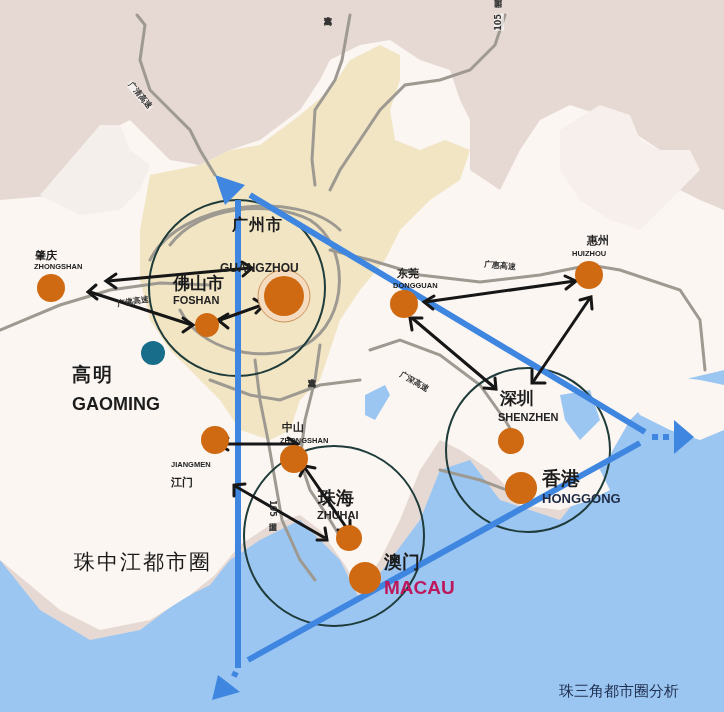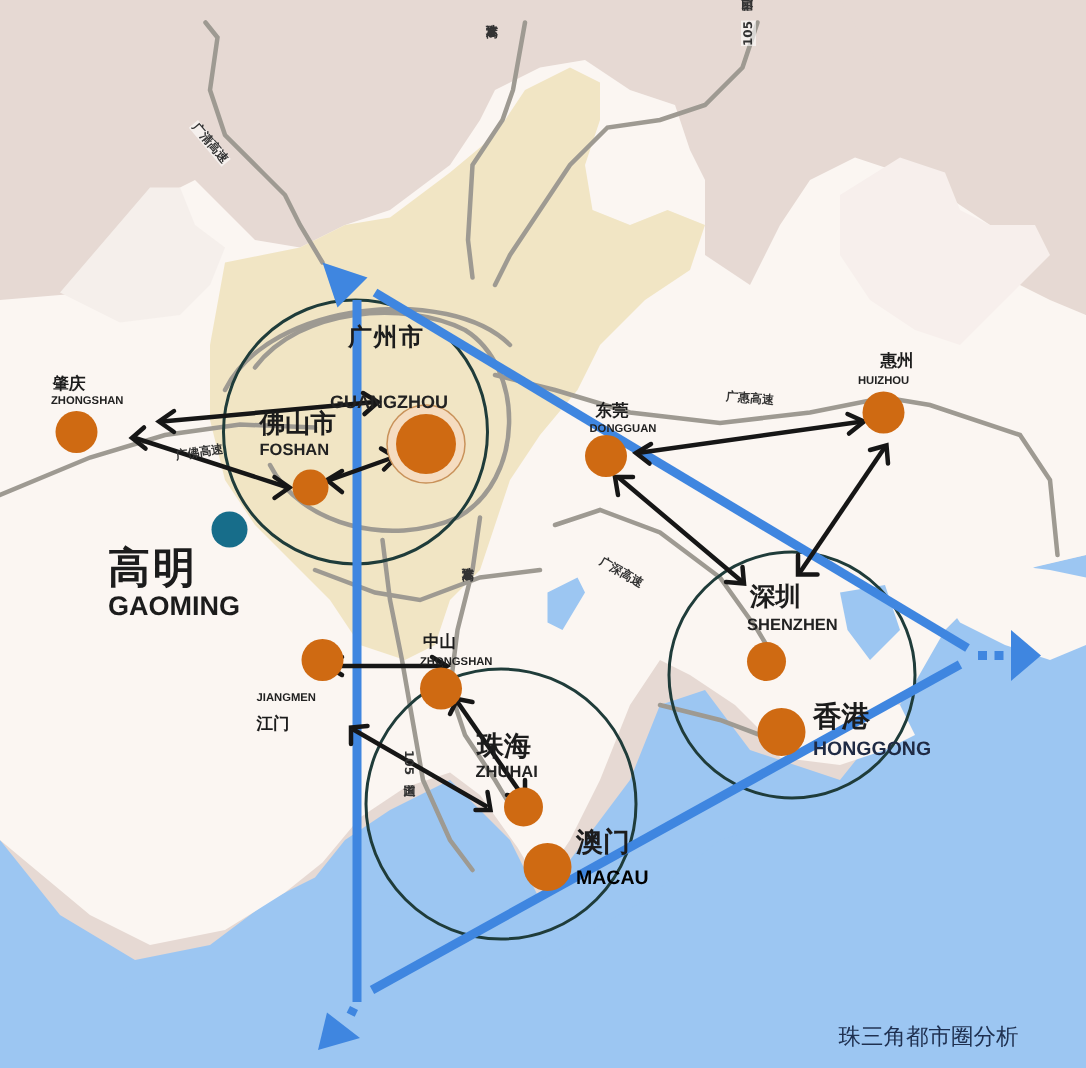--- a/index.html
+++ b/index.html
@@ -8,21 +8,21 @@
   .lbl { position: absolute; white-space: nowrap; color: #1c1c1c; line-height: 1; }
   .cn-big { font-size: 16px; font-weight: bold; letter-spacing: 1px; }
   .cn-mid { font-size: 17px; font-weight: bold; }
   .cn-sm { font-size: 11px; font-weight: bold; }
   .en-mid { font-size: 11px; font-weight: bold; font-family: "Liberation Sans", sans-serif; color: #222; }
   .en-sm { font-size: 7.5px; font-weight: bold; font-family: "Liberation Sans", sans-serif; color: #222; }
   .region { font-size: 21px; font-weight: normal; letter-spacing: 2px; color: #1a1a1a; }
   .road { font-size: 8px; font-weight: bold; color: #333; background: rgba(255,255,255,0.6); padding: 0 1px; }
   .road-v { writing-mode: vertical-rl; }
   .caption { font-family: "DejaVu Serif", serif; font-size: 15px; color: #1f3050; }
-  .gaoming-cn { font-size: 28px; font-weight: bold; letter-spacing: 2px; }
+  .gaoming-cn { font-size: 19px; font-weight: bold; letter-spacing: 2px; }
   .gaoming-en { font-size: 18px; font-weight: bold; font-family: "Liberation Sans", sans-serif; }
 </style>
 </head>
 <body>
 
 <div id="stage">
   <svg width="724" height="712" viewBox="0 0 724 712">
 
     <path d="M0,712 L0,560 L40,610 L90,640 L140,630 L180,600 L210,585 L230,560 L260,540 L300,520 L340,560 L360,600 L390,560 L420,520 L440,470 L470,460 L500,500 L560,520 L600,470 L620,430 L650,400 L680,380 L724,370 L724,712 Z" fill="#9cc6f2"></path>
     <path d="M0,650 L40,620 L80,660 L140,640 L200,610 L230,600 L300,610 L360,640 L430,600 L480,560 L560,540 L620,480 L680,420 L724,400 L724,712 L0,712 Z" fill="#9cc6f2"></path>
@@ -114,20 +114,21 @@
       <circle cx="589" cy="275" r="14" fill="#cf6a12"></circle>
       <circle cx="511" cy="441" r="13" fill="#cf6a12"></circle>
       <circle cx="521" cy="488" r="16" fill="#cf6a12"></circle>
       <circle cx="215" cy="440" r="14" fill="#cf6a12"></circle>
       <circle cx="294" cy="459" r="14" fill="#cf6a12"></circle>
       <circle cx="349" cy="538" r="13" fill="#cf6a12"></circle>
       <circle cx="365" cy="578" r="16" fill="#cf6a12"></circle>
     </g>
   </svg>
 
+  <div class="lbl region" style="left:74px;top:552px;">珠中江都市圈</div>
 
   <div class="lbl cn-big" style="left:232px;top:217px;">广州市</div>
   <div class="lbl en-mid" style="left:220px;top:242px;font-size:12px;margin-top:20px;">GUANGZHOU</div>
 
   <div class="lbl cn-mid" style="left:173px;top:275px;">佛山市</div>
   <div class="lbl en-mid" style="left:173px;top:295px;">FOSHAN</div>
 
   <div class="lbl cn-sm" style="left:35px;top:250px;">肇庆</div>
   <div class="lbl en-sm" style="left:34px;top:263px;">ZHONGSHAN</div>
 
@@ -149,21 +150,21 @@
   <div class="lbl cn-sm" style="left:171px;top:446px;margin-top:31px;">江门</div>
   <div class="lbl en-sm" style="left:171px;top:461px;text-align:right;">JIANGMEN</div>
 
   <div class="lbl cn-sm" style="left:282px;top:422px;">中山</div>
   <div class="lbl en-sm" style="left:280px;top:437px;">ZHONGSHAN</div>
 
   <div class="lbl cn-mid" style="left:318px;top:489px;font-size:18px;text-align:right;">珠海</div>
   <div class="lbl en-mid" style="left:317px;top:510px;">ZHUHAI</div>
 
   <div class="lbl cn-mid" style="left:384px;top:553px;font-size:18px;">澳门</div>
-  <div class="lbl en-mid" style="left:384px;top:578px;font-size:13px;color:#000000;">MACAU</div>
+  <div class="lbl en-mid" style="left:384px;top:578px;font-size:19px;color:#be185d;">MACAU</div>
 
   <div class="lbl road road-v" style="left:322px;top:10px;">京珠高速</div>
   <div class="lbl road road-v" style="left:494px;top:14px;transform:rotate(180deg);">105国道</div>
   <div class="lbl road" style="left:132px;top:80px;transform:rotate(50deg);transform-origin:left top;">广清高速</div>
   <div class="lbl road" style="left:116px;top:298px;transform:rotate(-8deg);background:none;">广佛高速</div>
   <div class="lbl road" style="left:483px;top:262px;transform:rotate(5deg);background:none;">广惠高速</div>
   <div class="lbl road" style="left:397px;top:378px;transform:rotate(30deg);background:none;">广深高速</div>
   <div class="lbl road road-v" style="left:306px;top:372px;background:none;">京珠高速</div>
   <div class="lbl road road-v" style="left:267px;top:500px;background:none;">105国道</div>
 

